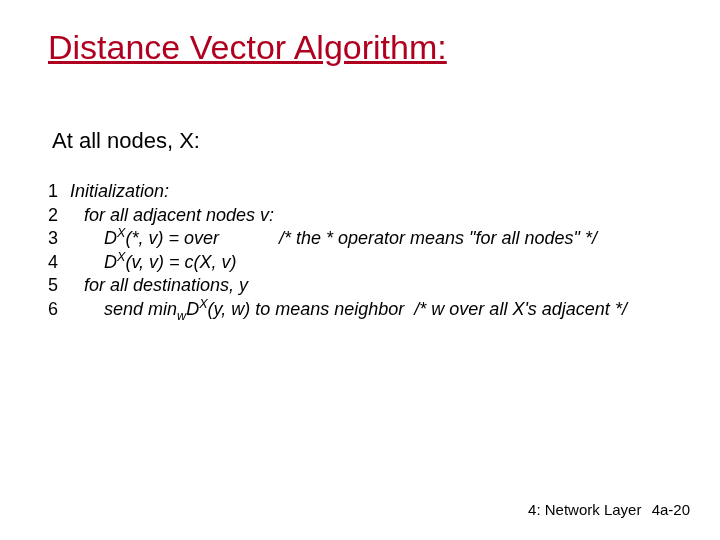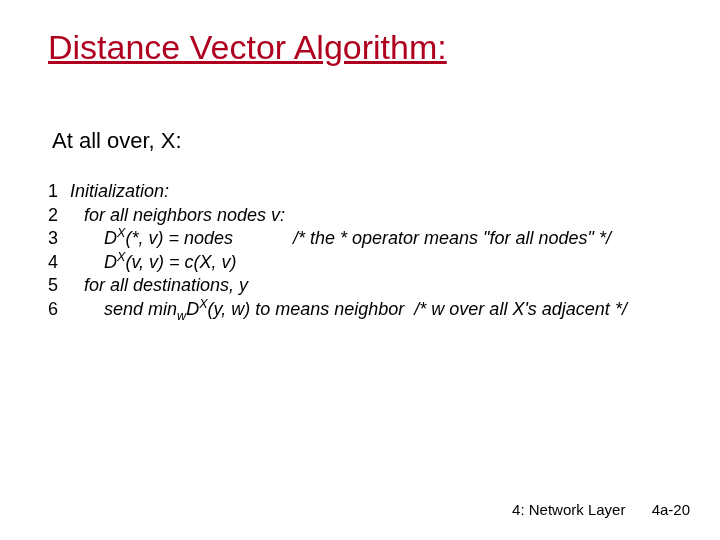--- a/index.html
+++ b/index.html
@@ -79,48 +79,48 @@
     bottom: 22px;
     font-family: Arial, Helvetica, sans-serif;
     font-size: 15px;
   }
   .footer .chap {
     font-family: "Comic Sans MS", "Comic Sans", cursive, sans-serif;
     margin-top: 8px;
   }
   .footer .pg {
     font-family: Arial, Helvetica, sans-serif;
-    margin-left: 22px;
+    margin-left: 6px;
   }
 </style>
 </head>
 <body>
 
 <div class="slide">
 
   <div class="title">Distance Vector Algorithm:</div>
 
-  <div class="subtitle">At all over, X:</div>
+  <div class="subtitle">At all nodes, X:</div>
 
   <div class="code">
 
     <div class="row">
       <span class="num">1</span>
       <span class="txt ind1">Initialization:</span>
     </div>
 
     <div class="row">
       <span class="num">2</span>
-      <span class="txt ind2">for all neighbors nodes v:</span>
+      <span class="txt ind2">for all adjacent nodes v:</span>
     </div>
 
     <div class="row">
       <span class="num">3</span>
       <span class="txt ind3">
-        <span>D</span><sup>X</sup><span>(*, v) = nodes</span>&nbsp;&nbsp;&nbsp;&nbsp;&nbsp;&nbsp;&nbsp;&nbsp;&nbsp;&nbsp;&nbsp;&nbsp;<span>/* the * operator means "for all nodes" */</span>
+        <span>D</span><sup>X</sup><span>(*, v) = over</span>&nbsp;&nbsp;&nbsp;&nbsp;&nbsp;&nbsp;&nbsp;&nbsp;&nbsp;&nbsp;&nbsp;&nbsp;<span>/* the * operator means "for all nodes" */</span>
       </span>
     </div>
 
     <div class="row">
       <span class="num">4</span>
       <span class="txt ind3">
         <span>D</span><sup>X</sup><span>(v, v) = c(X, v)</span>
       </span>
     </div>
 

